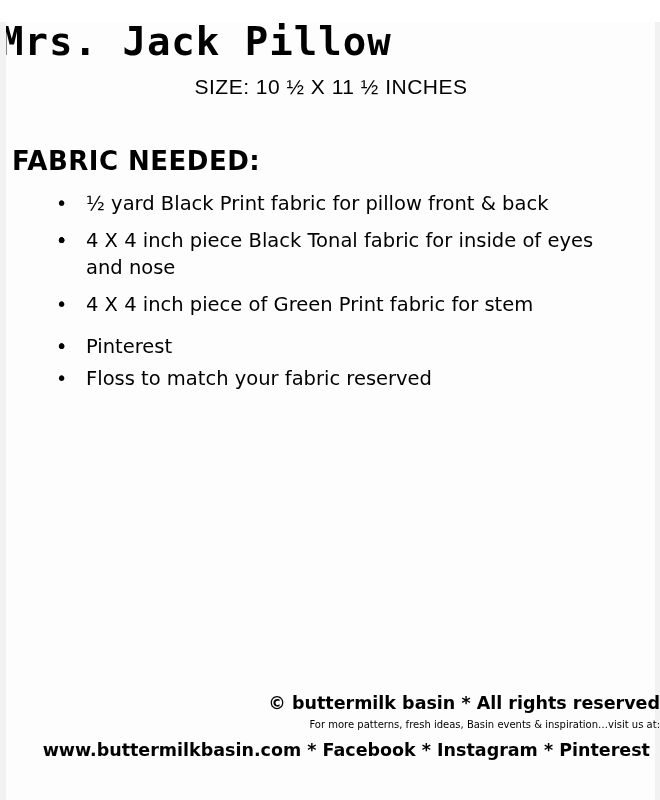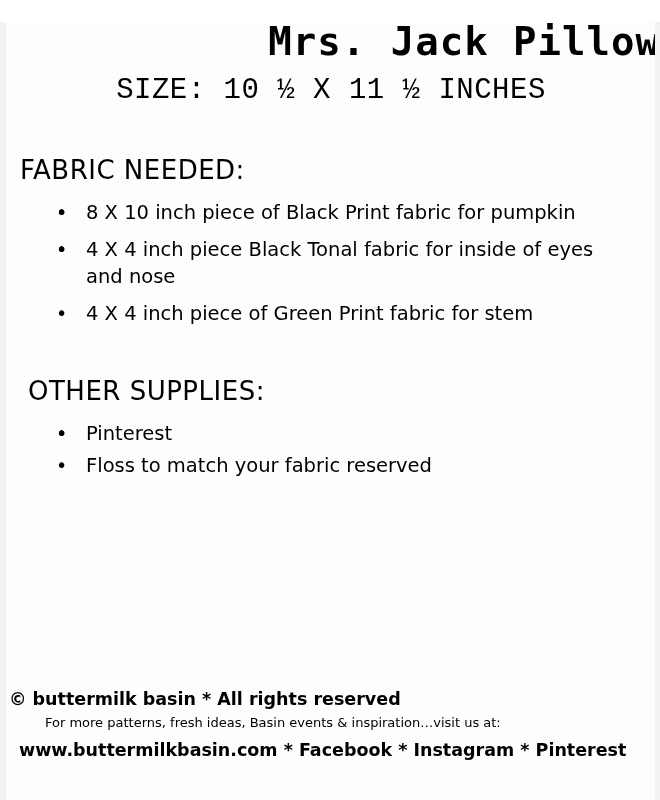--- a/index.html
+++ b/index.html
@@ -18,49 +18,50 @@
     position: relative;
     width: 660px;
     height: 800px;
     box-sizing: border-box;
     padding: 0;
     background: #fdfdfd;
   }
 
   
   .title {
-    text-align: right;
+    text-align: left;
     font-family: "DejaVu Sans Mono", monospace;
     font-weight: bold;
     font-size: 39px;
     letter-spacing: 1px;
     margin: 22px 0 0 0;
     line-height: 1.05;
   }
   .subtitle {
     text-align: center;
-    font-family: Liberation Mono, monospace;
+    font-family: Liberation Sans, sans-serif;
     font-weight: normal;
-    font-size: 29px;
+    font-size: 21px;
     letter-spacing: 0.5px;
     margin: 12px 0 0 2px;
     line-height: 1.1;
   }
 
   
   .section-head {
     font-family: "DejaVu Sans", sans-serif;
     font-size: 26px;
     letter-spacing: 0.5px;
     margin: 0;
     padding: 0;
   }
   #fabric-section {
     margin-top: 48px;
-    padding-left: 20px;
+    padding-left: 12px;
+    font-weight: bold;
   }
   #other-section {
     margin-top: 48px;
     padding-left: 28px;
   }
 
   
   ul.items {
     list-style: none;
     margin: 14px 0 0 0;
@@ -84,31 +85,31 @@
   ul.items.tight li {
     margin-bottom: 5px;
   }
 
   
   .footer {
     position: absolute;
     left: 9px;
     right: 0;
     bottom: 52px;
-    text-align: left;
+    text-align: right;
   }
   .footer .copyright {
     font-family: "DejaVu Sans", sans-serif;
     font-weight: bold;
     font-size: 17.5px;
     margin: 0 0 6px 0;
   }
   .footer .tagline {
     font-family: "DejaVu Sans", sans-serif;
-    font-size: 13px;
+    font-size: 10px;
     margin: 0 0 6px 0;
     padding-left: 36px;
   }
   .footer .links {
     font-family: "DejaVu Sans", sans-serif;
     font-weight: bold;
     font-size: 17.5px;
     margin: 10px;
   }
 
@@ -131,41 +132,38 @@
 
   <h1 class="title">Mrs. Jack Pillow</h1>
   <h2 class="subtitle">SIZE: 10 ½ X 11 ½ INCHES</h2>
 
   <div id="fabric-section">
     <div class="section-head">FABRIC NEEDED:</div>
   </div>
   <ul class="items">
     <li>
       <span class="bullet">•</span>
+      <span>½ yard Black Print fabric for pillow front &amp; back</span>
     </li>
     <li>
       <span class="bullet">•</span>
-      <span>8 X 10 inch piece of Black Print fabric for pumpkin</span>
     </li>
     <li>
       <span class="bullet">•</span>
     </li>
     <li>
       <span class="bullet">•</span>
       <span>4 X 4 inch piece Black Tonal fabric for inside of eyes and nose</span>
     </li>
     <li>
       <span class="bullet">•</span>
       <span>4 X 4 inch piece of Green Print fabric for stem</span>
     </li>
   </ul>
 
-  <div id="other-section">
-    <div class="section-head">OTHER SUPPLIES:</div>
-  </div>
   <ul class="items tight">
     <li>
       <span class="bullet">•</span>
     </li>
     <li>
       <span class="bullet">•</span>
       <span>Pinterest</span>
     </li>
     <li>
       <span class="bullet">•</span>

